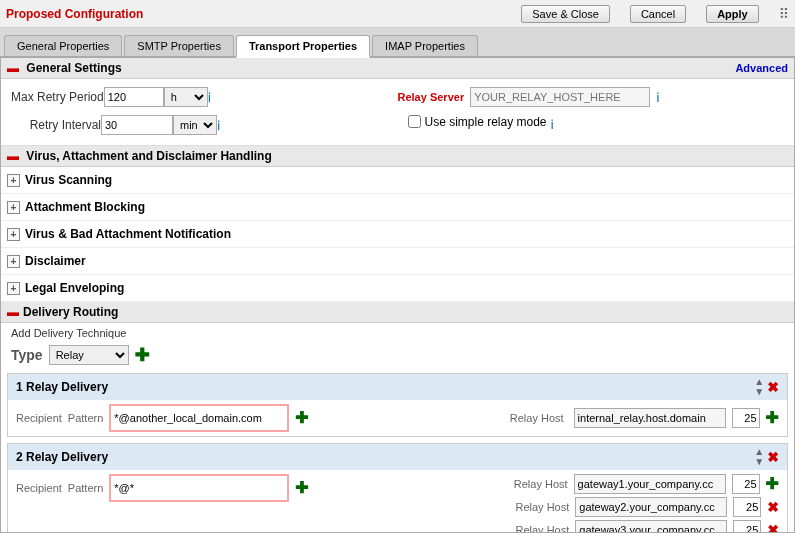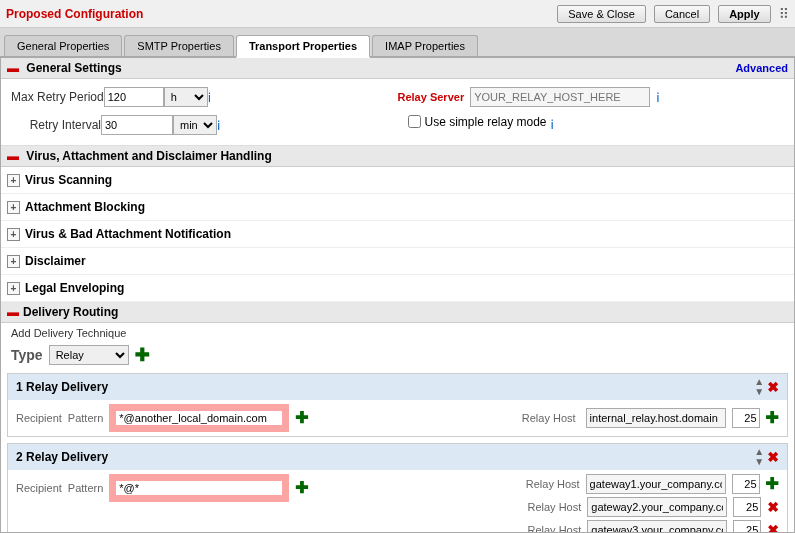--- a/index.html
+++ b/index.html
@@ -15,21 +15,21 @@
       justify-content: space-between;
       height: 28px;
     }
     .top-bar .title {
       color: #cc0000;
       font-weight: bold;
       font-size: 12px;
     }
     .top-bar .buttons {
       display: flex;
-      gap: 8px;
+      gap: 20px;
       align-items: center;
     }
     .btn {
       padding: 2px 10px;
       font-size: 11px;
       border: 1px solid #999;
       background: linear-gradient(to bottom, #f8f8f8, #e0e0e0);
       cursor: pointer;
       border-radius: 2px;
     }
@@ -214,27 +214,27 @@
       font-weight: bold;
     }
     .relay-row {
       display: flex;
       align-items: center;
       padding: 4px 8px;
       gap: 6px;
     }
     .pattern-input {
       width: 180px;
-      border: 7px solid #fca5a5;
+      border: 2px solid #fca5a5;
       padding: 1px 3px;
       font-size: 11px;
       height: 28px;
     }
     .host-input {
-      width: 140px;
+      width: 152px;
       border: 1px solid #aaa;
       padding: 1px 3px;
       font-size: 11px;
       height: 20px;
       background: #f5f5f5;
     }
     .port-input {
       width: 28px;
       border: 1px solid #aaa;
       padding: 1px 2px;

